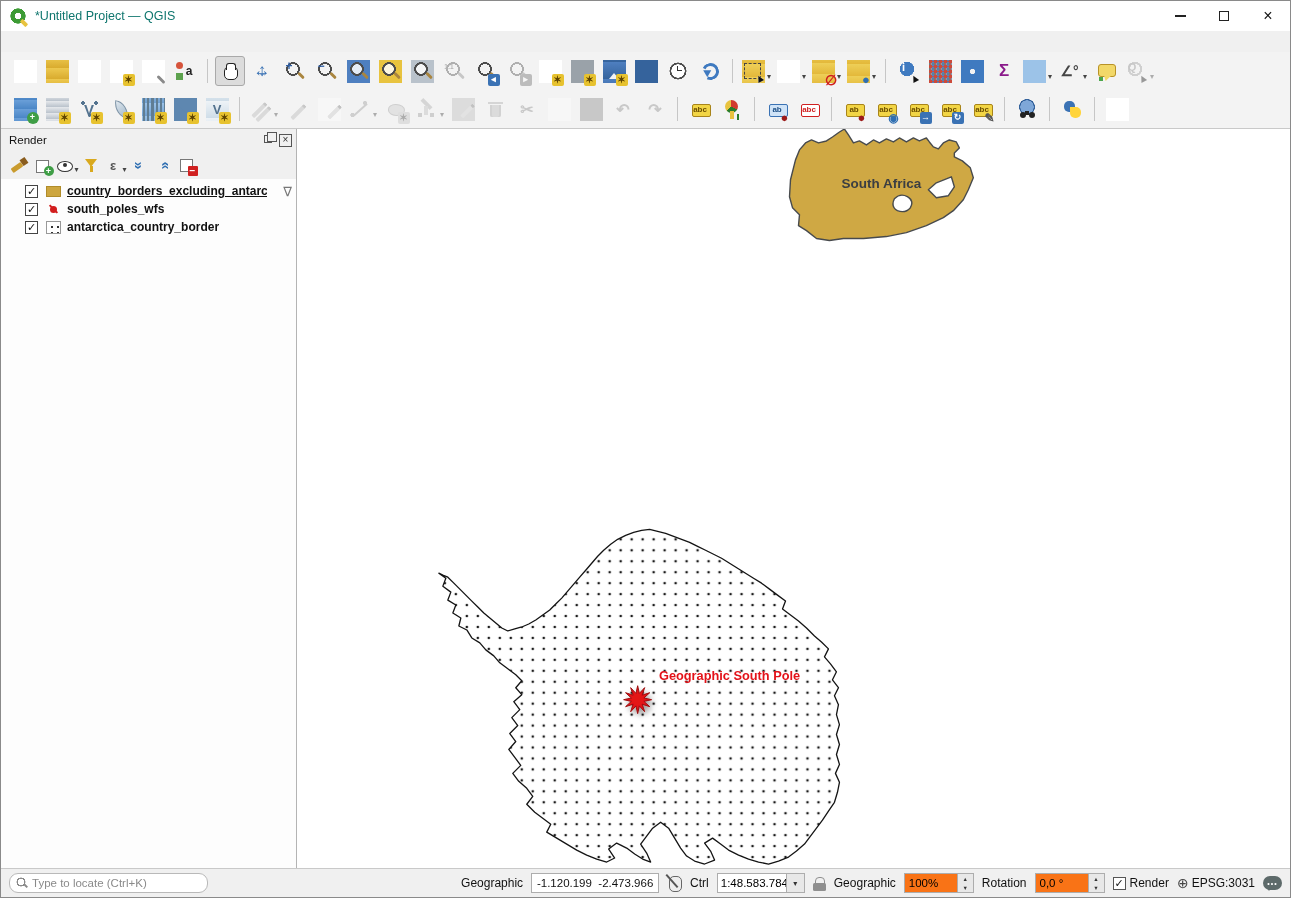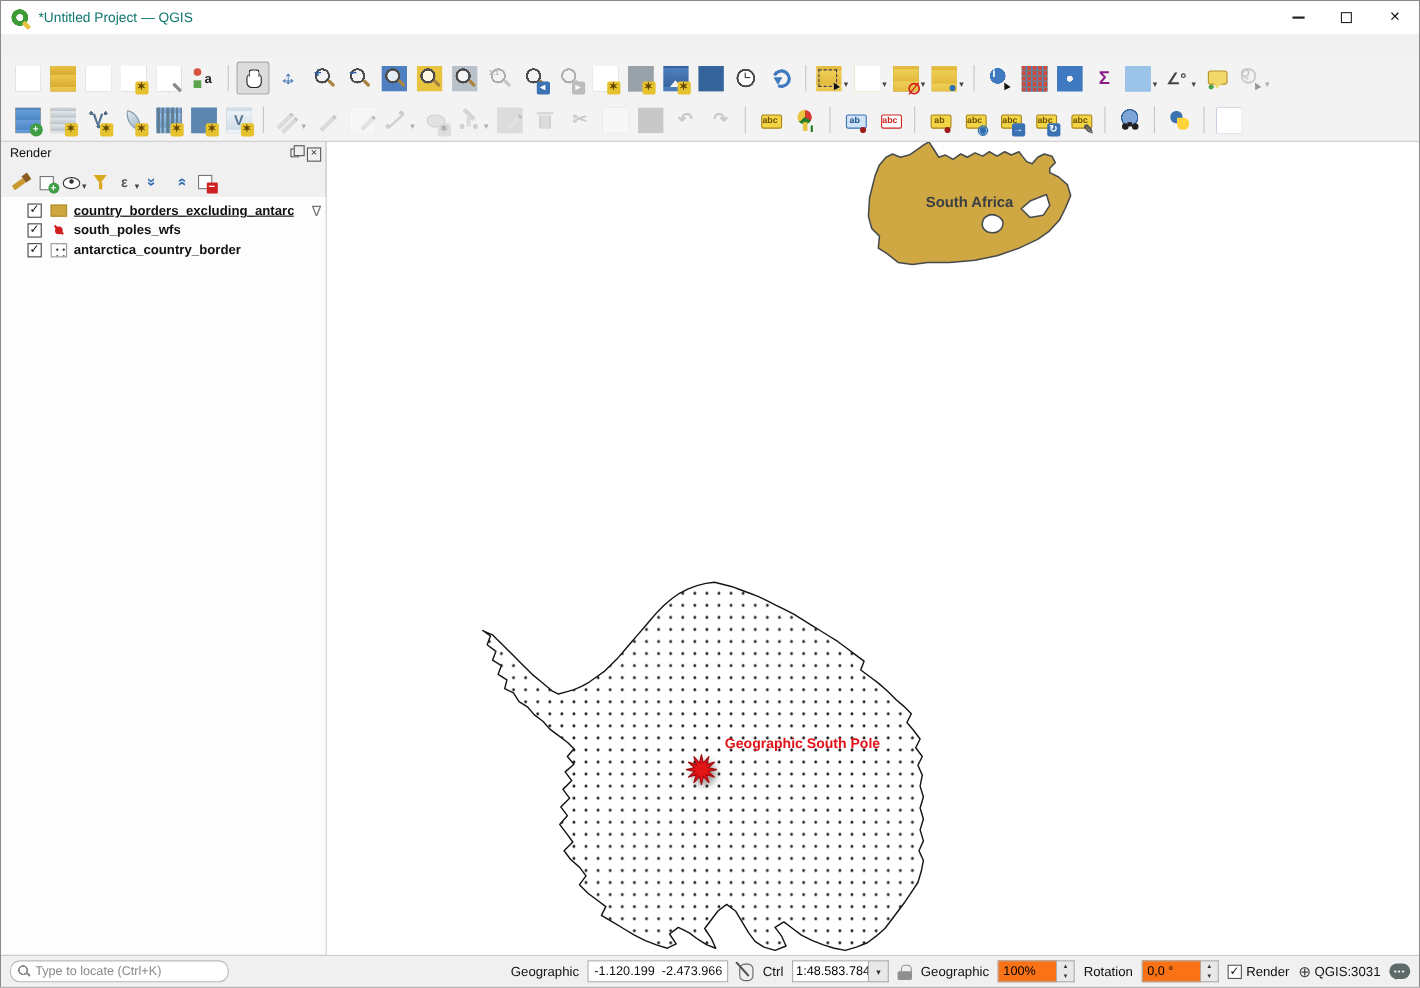--- a/index.html
+++ b/index.html
@@ -852,20 +852,20 @@
         <span>▲</span>
         <span>▼</span>
       </span>
     </div>
     <div class="render-wrap">
       <span class="sb-check">✓</span>
       <span class="sb-label">Render</span>
     </div>
     <div class="crs-wrap">
       <span class="globe-ico">⊕</span>
-      <span class="sb-label">QGIS:3031</span>
+      <span class="sb-label">EPSG:3031</span>
     </div>
     <span class="bubble-ico">
         <span>•••</span>
       </span>
   </div>
 
 </div>
 
 </body></html>

